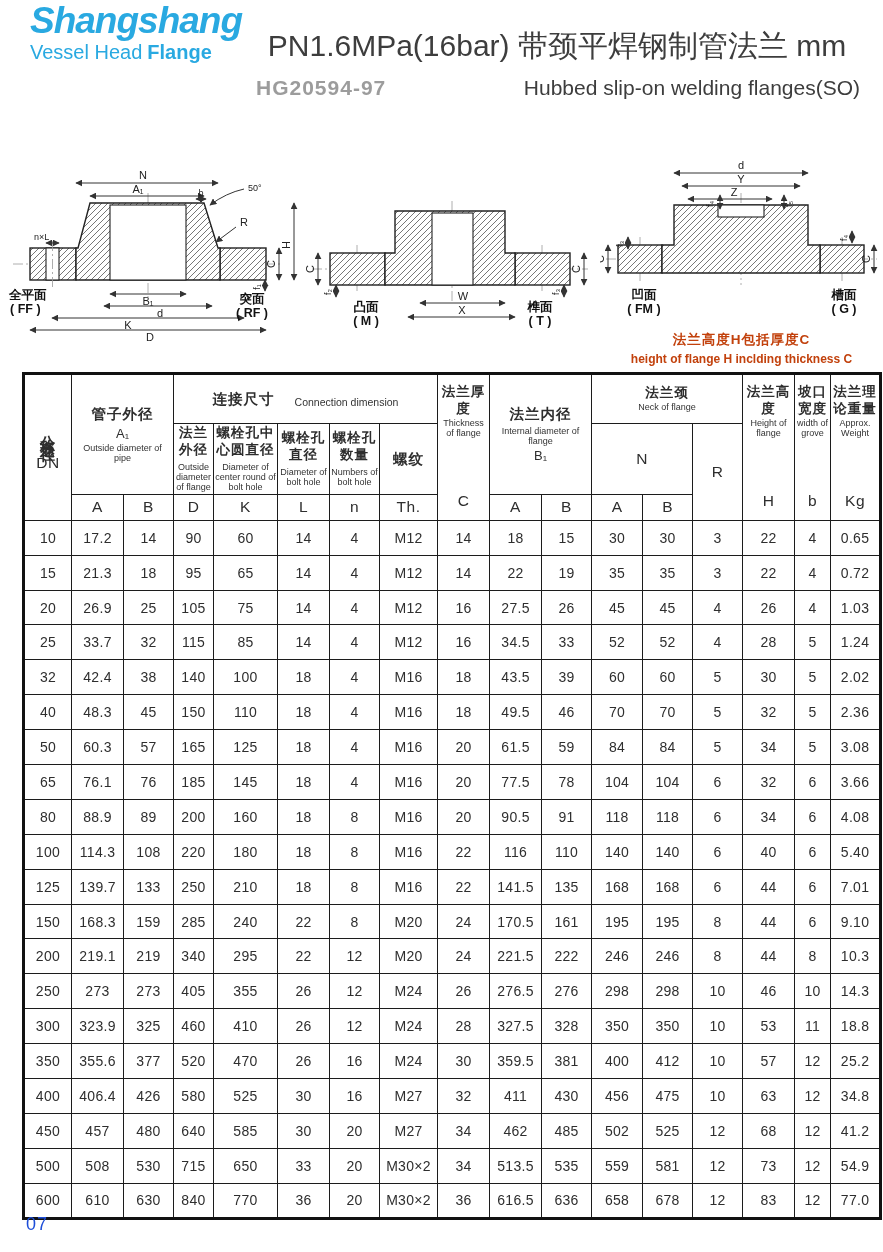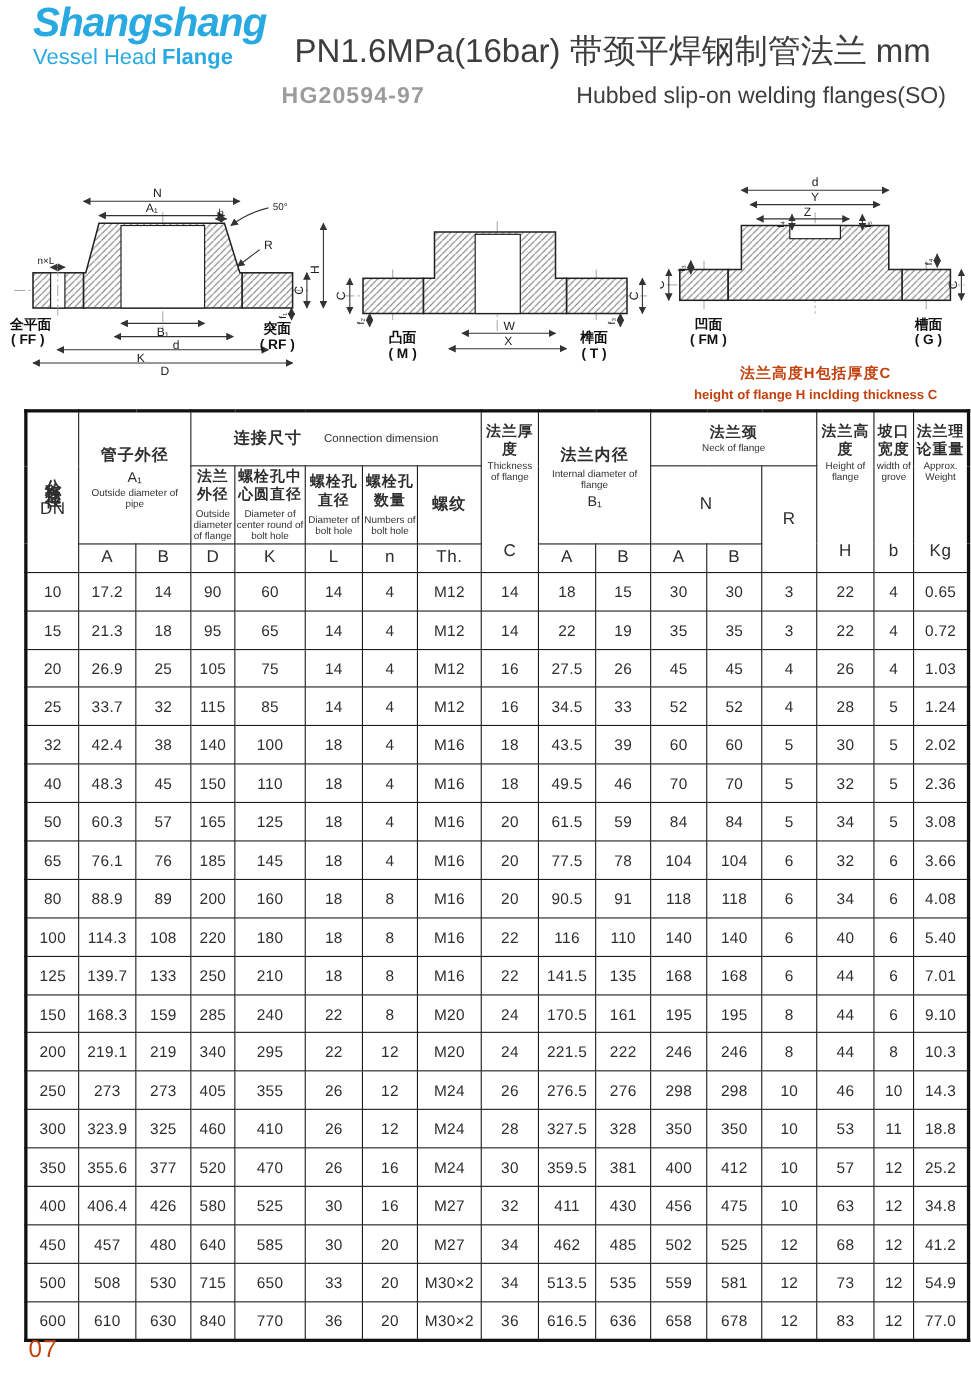--- a/index.html
+++ b/index.html
@@ -43,24 +43,24 @@
   .cn{font-size:14.5px;font-weight:bold;letter-spacing:1px;line-height:1.25}
   .cn-sm{font-size:13.5px}
   .en{font-size:9px;line-height:1.15;font-weight:normal;color:#333}
   .letter{font-size:15.5px;letter-spacing:0.5px}
   .subl{font-size:13px}
   .stack{display:flex;flex-direction:column;justify-content:space-between;align-items:center;height:140px;padding:7px 1px}
   .dn-stack{display:flex;flex-direction:column;justify-content:center;align-items:center;gap:15px;height:140px}
   .vtext{writing-mode:vertical-lr;text-orientation:upright;font-size:15px;font-weight:bold;letter-spacing:4px;line-height:1}
   .gstack{display:flex;flex-direction:column;justify-content:center;align-items:center;gap:2px;height:116px;padding:2px}
   .substack{display:flex;flex-direction:column;justify-content:center;align-items:center;gap:3px;height:100%;padding:1px}
-  .conn{display:flex;align-items:center;justify-content:center;gap:20px}
+  .conn{display:flex;align-items:flex-end;justify-content:center;gap:20px}
   .en-mid{font-size:10.5px}
 
-  .pageno{position:absolute;left:26px;top:1214px;font-size:22px;color:#c2410c;letter-spacing:1px}
+  .pageno{position:absolute;left:26px;top:1214px;font-size:18px;color:#1d4ed8;letter-spacing:1px}
 </style>
 </head>
 <body>
 
 <div class="brand">
   <div class="brand-name">Shangshang</div>
   <div class="brand-tag"><span class="t1">Vessel Head</span><span class="t2">Flange</span></div>
 </div>
 
 <div class="titlewrap">

